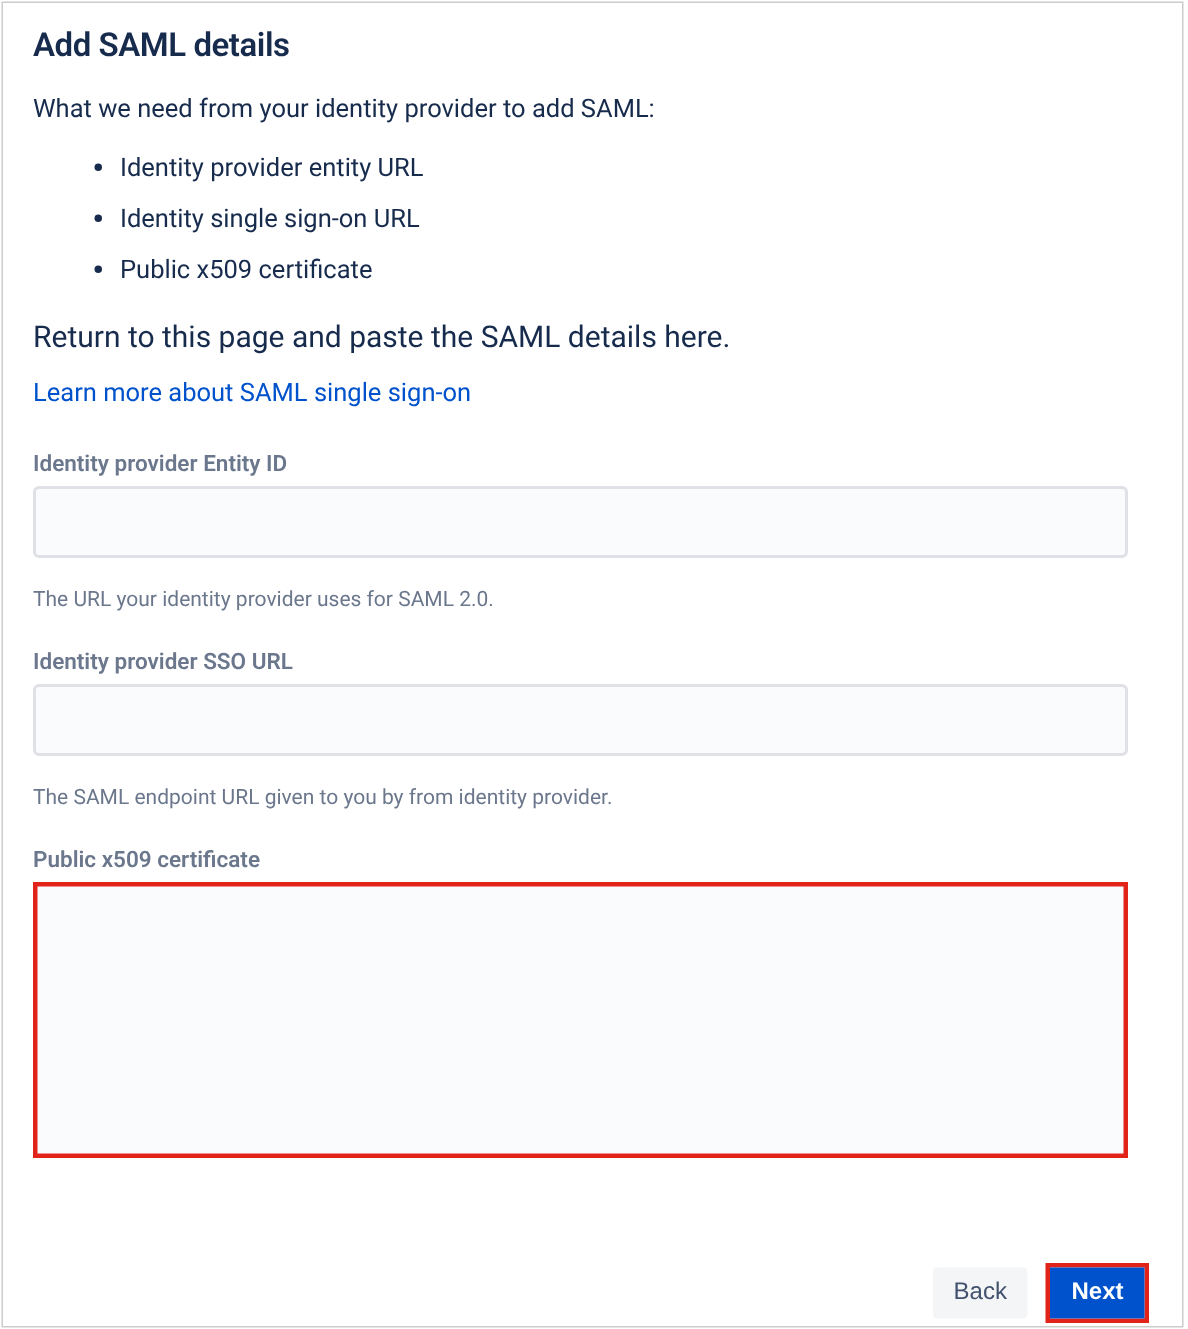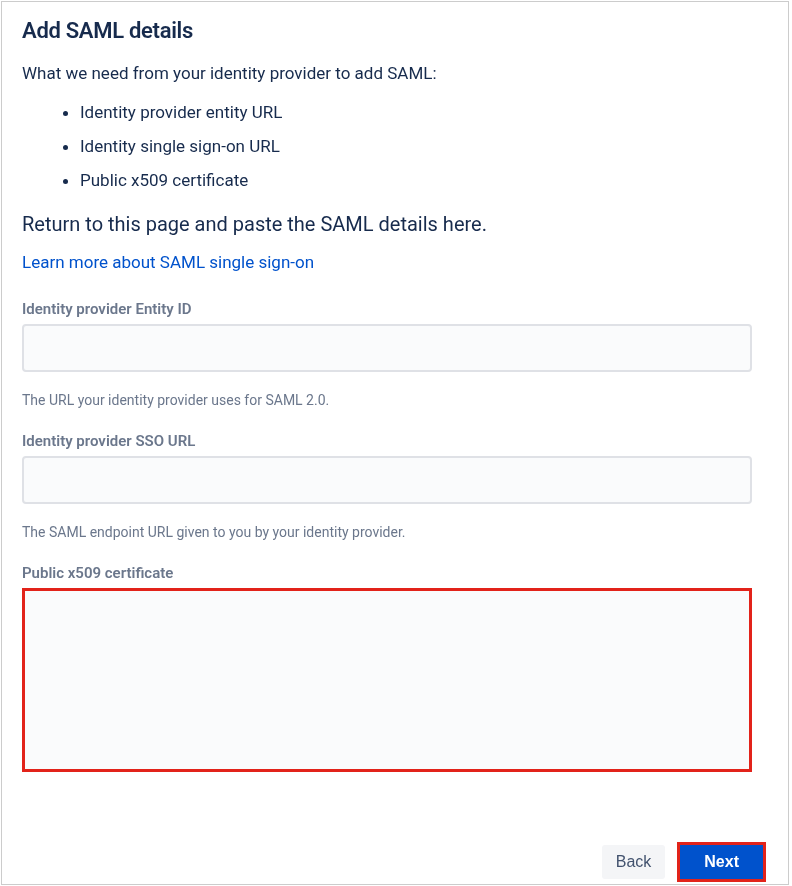--- a/index.html
+++ b/index.html
@@ -114,21 +114,21 @@
     }
     .btn-next-wrap {
       border: 3px solid #E2231A;
       display: inline-block;
       padding: 0;
     }
     .btn-next {
       background: #0052CC;
       color: #fff;
       border: none;
-      padding: 8px 24px;
+      padding: 8px 14px;
       font-size: 16px;
       font-weight: 600;
       cursor: pointer;
       display: block;
     }
   </style>
 </head>
 <body>
 
 <div class="container">
@@ -148,21 +148,21 @@
 
   <div class="field-group">
     <label class="field-label">Identity provider Entity ID</label>
     <input type="text" class="text-input" value="" style="">
     <div class="help-text">The URL your identity provider uses for SAML 2.0.</div>
   </div>
 
   <div class="field-group">
     <label class="field-label">Identity provider SSO URL</label>
     <input type="text" class="text-input" value="" style="">
-    <div class="help-text">The SAML endpoint URL given to you by your identity provider.</div>
+    <div class="help-text">The SAML endpoint URL given to you by from identity provider.</div>
   </div>
 
   <div class="field-group">
     <label class="field-label">Public x509 certificate</label>
     <textarea class="textarea-highlighted" style=""></textarea>
   </div>
 
   <div class="button-row">
     <button class="btn-back">Back</button>
     <span class="btn-next-wrap">

